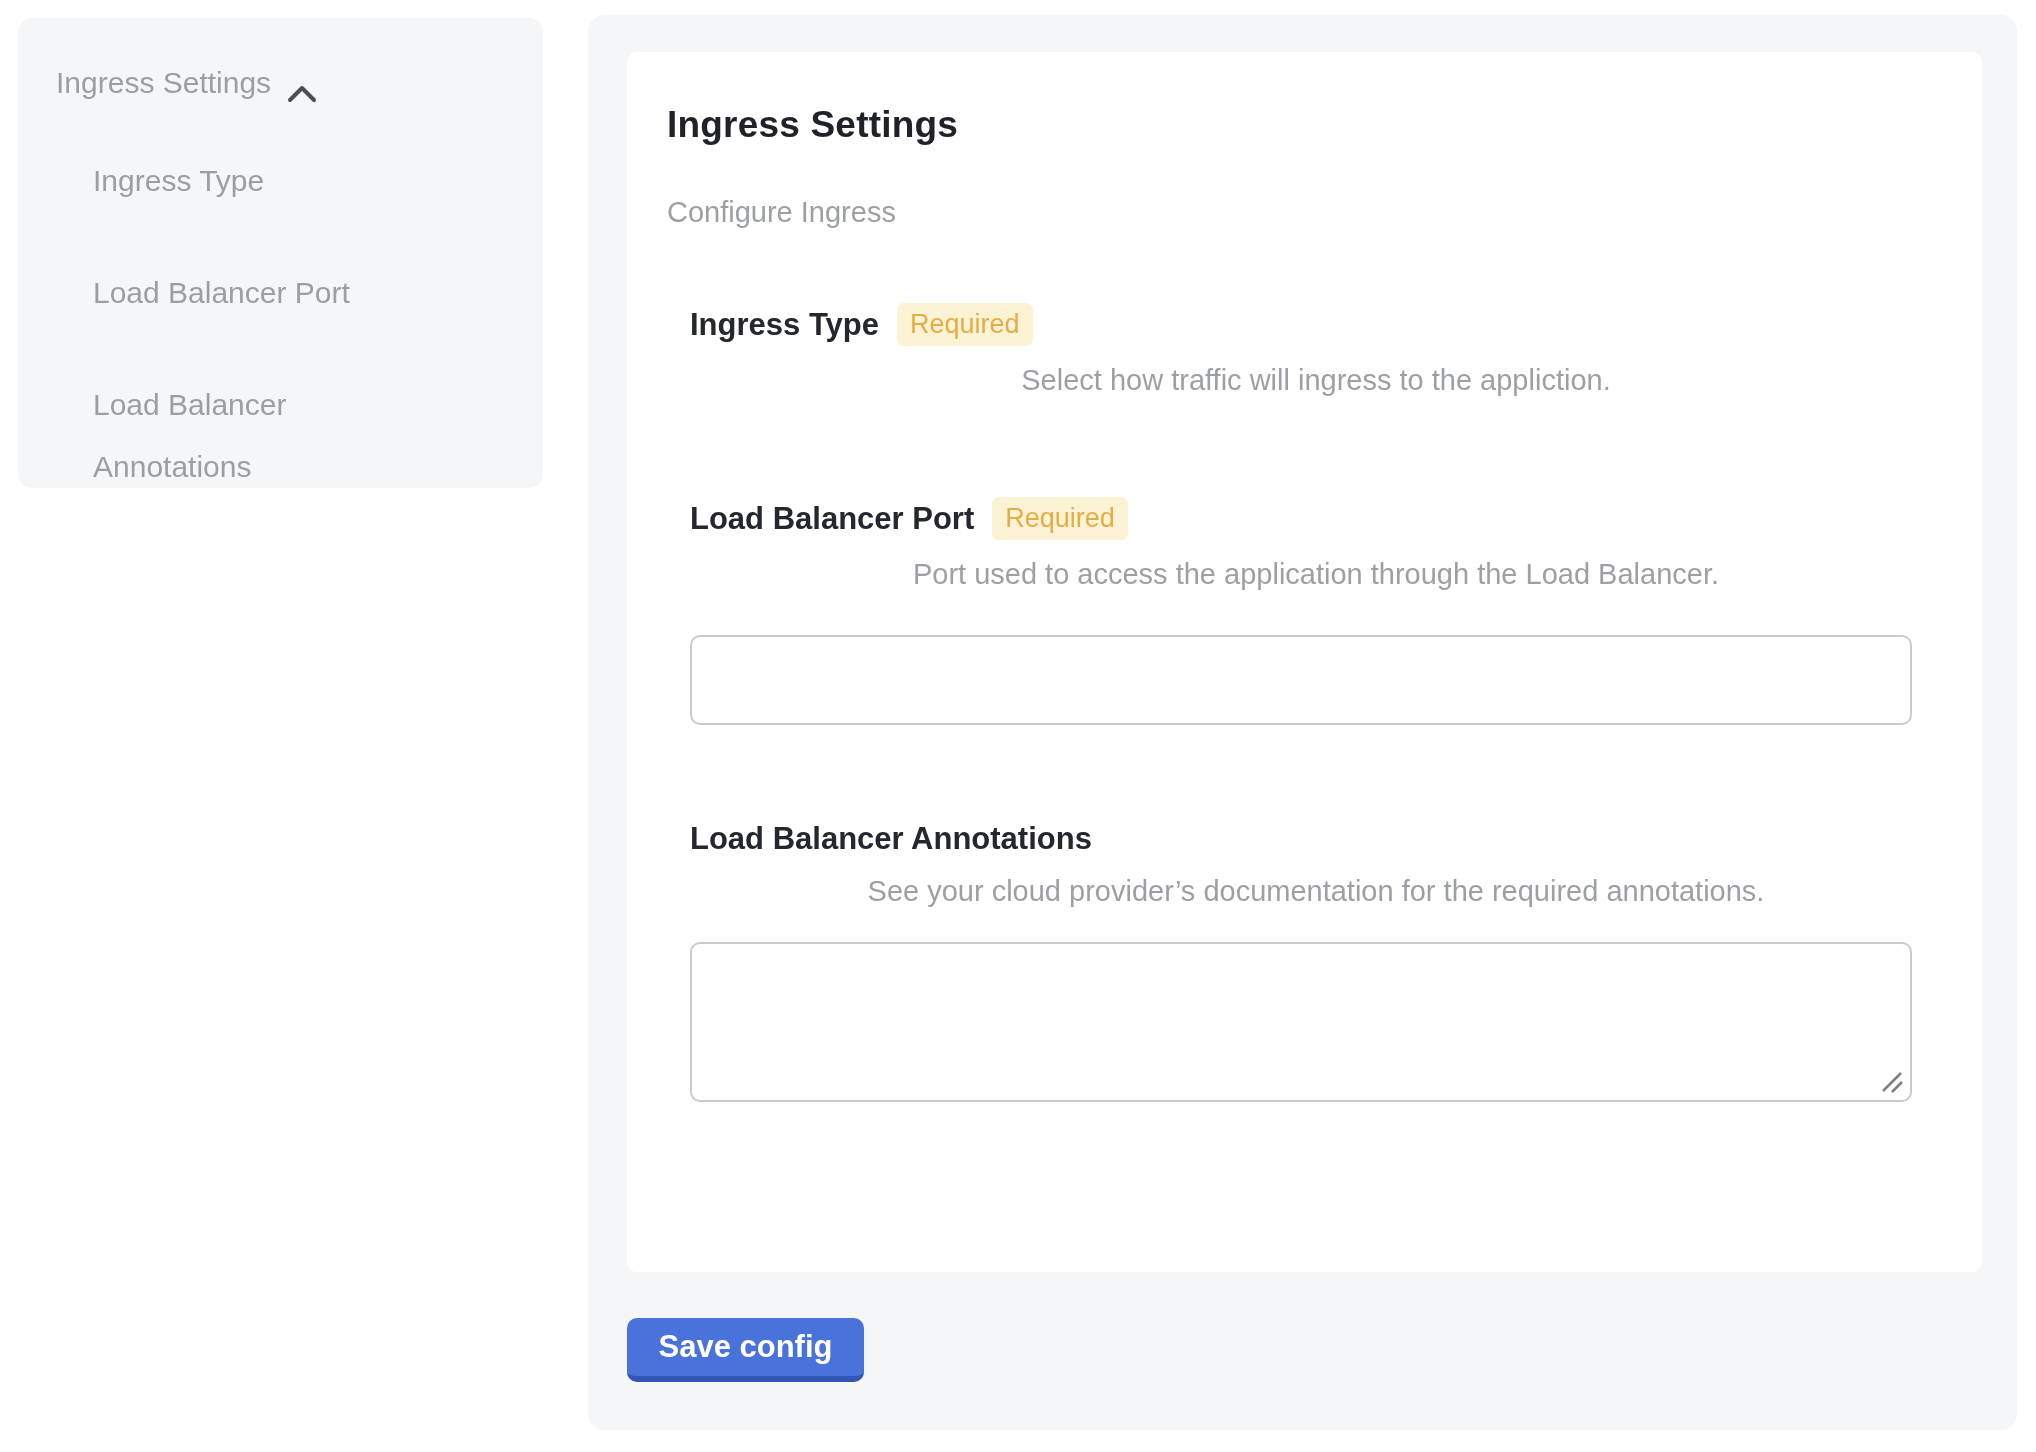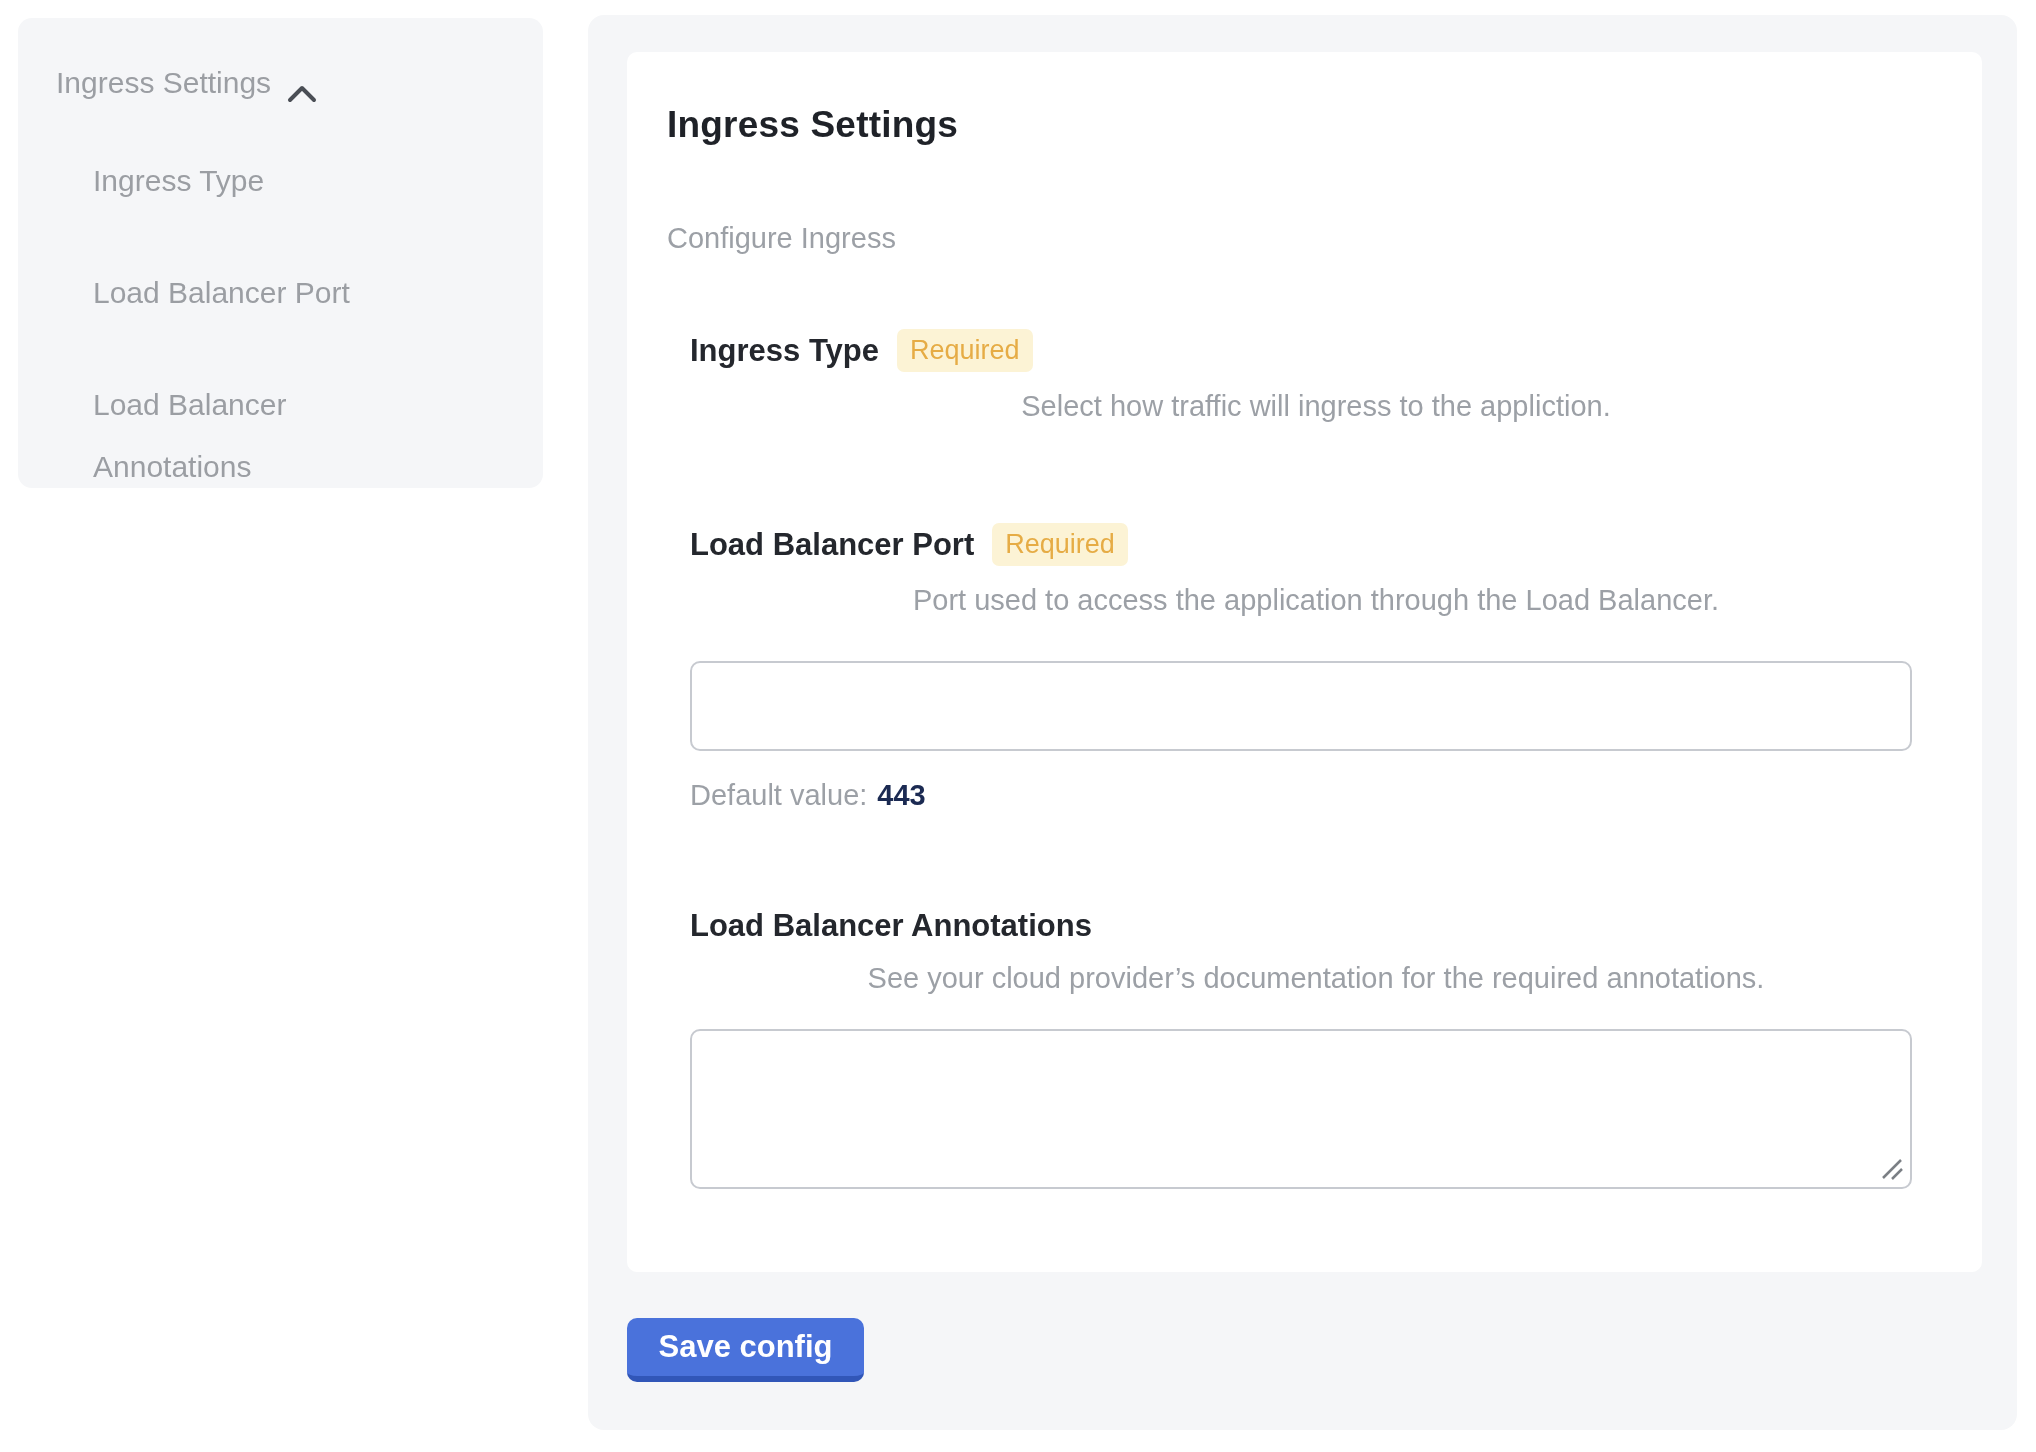--- a/index.html
+++ b/index.html
@@ -61,21 +61,21 @@
     height: 1220px;
     padding: 52px 40px 0 40px;
   }
   .card-title {
     font-size: 37px;
     font-weight: bold;
     color: #1f2228;
     letter-spacing: 0.2px;
   }
   .card-subtitle {
-    margin-top: 76px;
+    margin-top: 50px;
     font-size: 29px;
     color: #9ca0a6;
   }
   .sections { margin-left: 23px; }
 
   .field-label-row {
     display: flex;
     align-items: center;
     gap: 18px;
   }
@@ -240,24 +240,20 @@
 
       </div>
 
       <div class="section-lb-port">
         <div class="field-label-row">
           <span class="field-label">Load Balancer Port</span>
           <span class="required-badge">Required</span>
         </div>
         <div class="field-desc">Port used to access the application through the Load Balancer.</div>
         <input type="text" class="text-input" value="" style="">
-        <div class="default-row">
-          <span class="default-label">Default value:</span>
-          <span class="default-value">443</span>
-        </div>
       </div>
 
       <div class="section-lb-annotations">
         <div class="field-label-row">
           <span class="field-label">Load Balancer Annotations</span>
         </div>
         <div class="field-desc">See your cloud provider’s documentation for the required annotations.</div>
         <div class="textarea-wrap">
           <textarea class="annotations-textarea" style=""></textarea>
           <span class="resize-handle">

